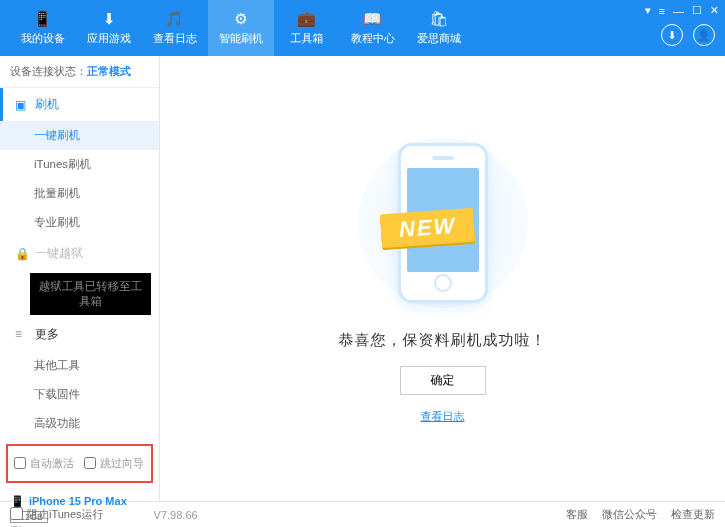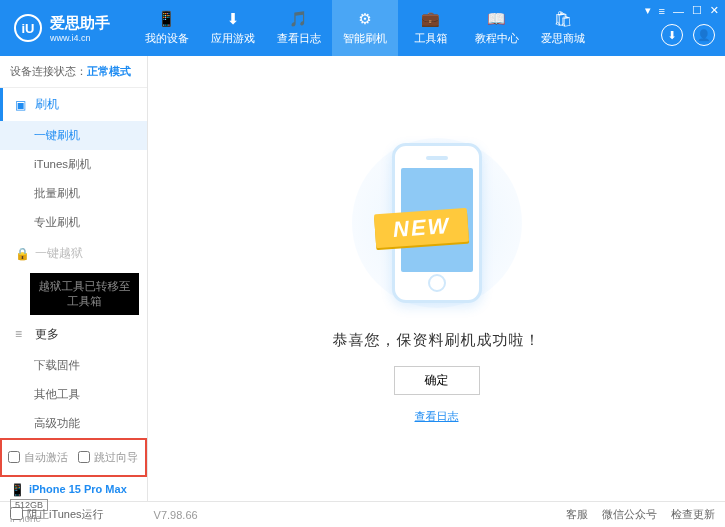--- a/index.html
+++ b/index.html
@@ -16,35 +16,35 @@
 .nav-item { width: 66px; display: flex; flex-direction: column; align-items: center; justify-content: center; color: #fff; font-size: 11px; gap: 3px; cursor: pointer; }
 .nav-item.active { background: #4aa6f5; }
 .nav-icon { width: 18px; height: 18px; display: flex; align-items: center; justify-content: center; font-size: 15px; }
 
 .win-controls { position: absolute; right: 6px; top: 4px; display: flex; gap: 8px; color: #fff; font-size: 11px; align-items: center; }
 .win-controls span { cursor: pointer; }
 .header-right-icons { position: absolute; right: 10px; bottom: 10px; display: flex; gap: 10px; }
 .circle-btn { width: 22px; height: 22px; border: 1.5px solid #fff; border-radius: 50%; display: flex; align-items: center; justify-content: center; color: #fff; font-size: 11px; cursor: pointer; }
 
 .body-area { display: flex; height: calc(100% - 56px - 26px); }
-.sidebar { width: 148px; border-right: 1px solid #e5e5e5; display: flex; flex-direction: column; background: #fff; }
+.sidebar { width: 160px; border-right: 1px solid #e5e5e5; display: flex; flex-direction: column; background: #fff; }
 .status-bar { padding: 8px 10px; font-size: 11px; color: #666; border-bottom: 1px solid #eee; }
 .status-bar .mode { color: #1f8cf2; font-weight: bold; }
 
 .side-section { }
 .side-header { display: flex; align-items: center; gap: 6px; padding: 8px 12px; font-size: 12px; color: #333; border-left: 3px solid transparent; }
 .side-header.blue { border-left-color: #1f8cf2; color: #1f8cf2; }
 .side-header .icon { width: 14px; display: inline-block; color: #999; font-size: 12px; }
 .side-header.blue .icon { color: #1f8cf2; }
 .side-item { padding: 7px 12px 7px 34px; font-size: 11.5px; color: #666; cursor: pointer; }
 .side-item.active { background: #e9f3fd; color: #1f8cf2; }
 .side-item.boxed { background: #000000; color: #888; margin: 3px 8px 3px 30px; padding: 6px 8px; line-height: 1.3; text-align: center; }
 .side-header.locked { color: #bbb; }
 
-.checkbox-row { border: 2px solid #e74c3c; padding: 10px 6px; display: flex; gap: 10px; font-size: 11px; color: #999; }
+.checkbox-row { border: 2px solid #e74c3c; margin: 6px; padding: 10px 6px; display: flex; gap: 10px; font-size: 11px; color: #999; }
 .checkbox-row label { display: flex; align-items: center; gap: 4px; cursor: pointer; }
 .checkbox-row input { width: 12px; height: 12px; }
 
 .device-info { padding: 6px 10px; font-size: 11px; }
 .device-name { color: #1f8cf2; font-weight: bold; display: flex; align-items: flex-start; gap: 4px; }
 .device-name::before { content: "📱"; font-size: 12px; }
 .storage-badge { display: inline-block; border: 1px solid #999; font-size: 9px; padding: 0 4px; color: #666; margin-top: 2px; }
 .device-type { color: #aaa; font-size: 10px; margin-top: 2px; }
 
 .main { flex: 1; display: flex; flex-direction: column; align-items: center; justify-content: center; position: relative; }
@@ -64,27 +64,20 @@
 .footer label { display: flex; align-items: flex-start; gap: 4px; cursor: pointer; }
 .footer .spacer { flex: 1; }
 .footer .links { display: flex; gap: 14px; }
 .footer .links span { cursor: pointer; }
 .footer .version { margin-left: 50px; color: #999; }
 </style>
 </head>
 <body>
 
 <div class="header">
-  <div class="logo-area">
-    <div class="logo-circle">iU</div>
-    <div class="logo-text">
-      <div class="name">爱思助手</div>
-      <div class="url">www.i4.cn</div>
-    </div>
-  </div>
   <div class="nav">
     <div class="nav-item">
         <span class="nav-icon">📱</span>
         <span>我的设备</span>
       </div>
     <div class="nav-item">
         <span class="nav-icon">⬇</span>
         <span>应用游戏</span>
       </div>
     <div class="nav-item">
@@ -144,22 +137,22 @@
           <span>一键越狱</span>
         </div>
       <div class="side-item boxed">越狱工具已转移至工具箱</div>
     </div>
 
     <div class="side-section">
       <div class="side-header">
           <span class="icon">≡</span>
           <span>更多</span>
         </div>
+      <div class="side-item">其他工具</div>
       <div class="side-item">下载固件</div>
-      <div class="side-item">其他工具</div>
       <div class="side-item">高级功能</div>
     </div>
 
     <div class="checkbox-row">
       <label>
           <input type="checkbox" style="">
           <span>自动激活</span>
         </label>
       <label>
           <input type="checkbox" style="">

